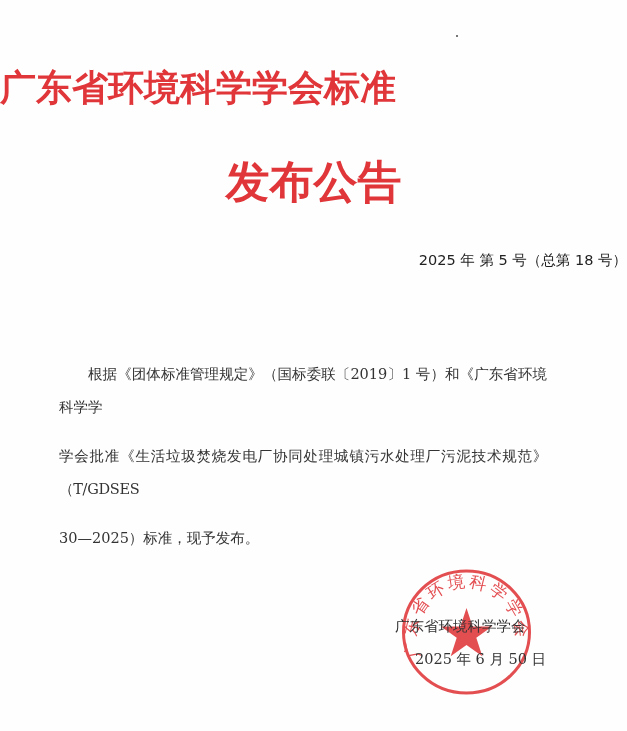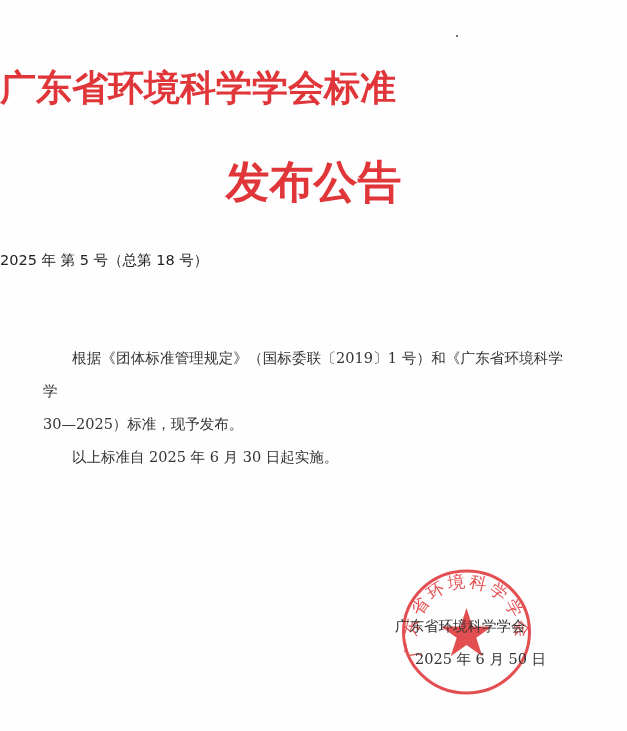--- a/index.html
+++ b/index.html
@@ -11,29 +11,29 @@
       position: absolute; left: 0; width: 627px; top: 64px; text-align: left;
       font-family: "DejaVu Sans", "Liberation Sans", sans-serif; font-weight: bold;
       font-size: 36px; color: #e0363a; letter-spacing: 0px; line-height: 48px;
     }
     .title-sub {
       position: absolute; left: 0; width: 627px; top: 142px; text-align: center;
       font-family: "DejaVu Sans", "Liberation Sans", sans-serif; font-weight: bold;
       font-size: 44px; color: #e0363a; line-height: 56px; margin-top: 12px;
     }
     .issue-no {
-      position: absolute; left: 0; width: 627px; top: 250px; text-align: left;
+      position: absolute; left: 0; width: 627px; top: 250px; text-align: right;
       font-family: "DejaVu Sans", "Liberation Sans", sans-serif;
       font-size: 14.5px; color: #222; line-height: 20px;
     }
     .body-text {
       position: absolute; left: 43px; width: 520px; top: 342px;
       font-size: 14.5px; line-height: 33px; color: #333; text-align: justify;
     }
-    .body-text p { margin: 0; }
+    .body-text p { margin: 16px; }
     .indent { text-indent: 29px; }
     .sign-block {
       position: absolute; left: 395px; top: 610px; width: 160px;
       font-size: 14.5px; color: #333; line-height: 33px;
     }
     .sign-org { position: absolute; left: 0; top: 0; white-space: nowrap; }
     .sign-date { position: absolute; left: 20px; top: 33px; white-space: nowrap; }
     .seal {
       position: absolute; left: 400px; top: 568px; width: 133px; height: 128px; opacity: 0.88;
     }
@@ -43,22 +43,22 @@
 <body>
 
 <div class="speck"></div>
 
 <div class="title-main">广东省环境科学学会标准</div>
 <div class="title-sub">发布公告</div>
 <div class="issue-no">2025 年  第 5 号（总第 18 号）</div>
 
 <div class="body-text">
   <p class="indent">根据《团体标准管理规定》（国标委联〔2019〕1 号）和《广东省环境科学学</p>
+  <p style="letter-spacing:-0.3px;">学会批准《生活垃圾焚烧发电厂协同处理城镇污水处理厂污泥技术规范》（T/GDSES</p>
   <p>30—2025）标准，现予发布。</p>
-  <p class="indent">以上标准自 2025 年 6 月 30 日起实施。</p>
 </div>
 
 <svg class="seal" viewBox="0 0 133 128">
   <defs>
     <path id="sealArc" d="M 22 92 A 50 50 0 1 1 111 92"></path>
   </defs>
   <ellipse cx="66.5" cy="64" rx="63" ry="61" fill="none" stroke="#e0363a" stroke-width="3"></ellipse>
   <text font-size="17" fill="#e0363a" font-family="DejaVu Serif, serif" letter-spacing="3">
     <textPath href="#sealArc" startOffset="4">广东省环境科学学会</textPath>
   </text>

